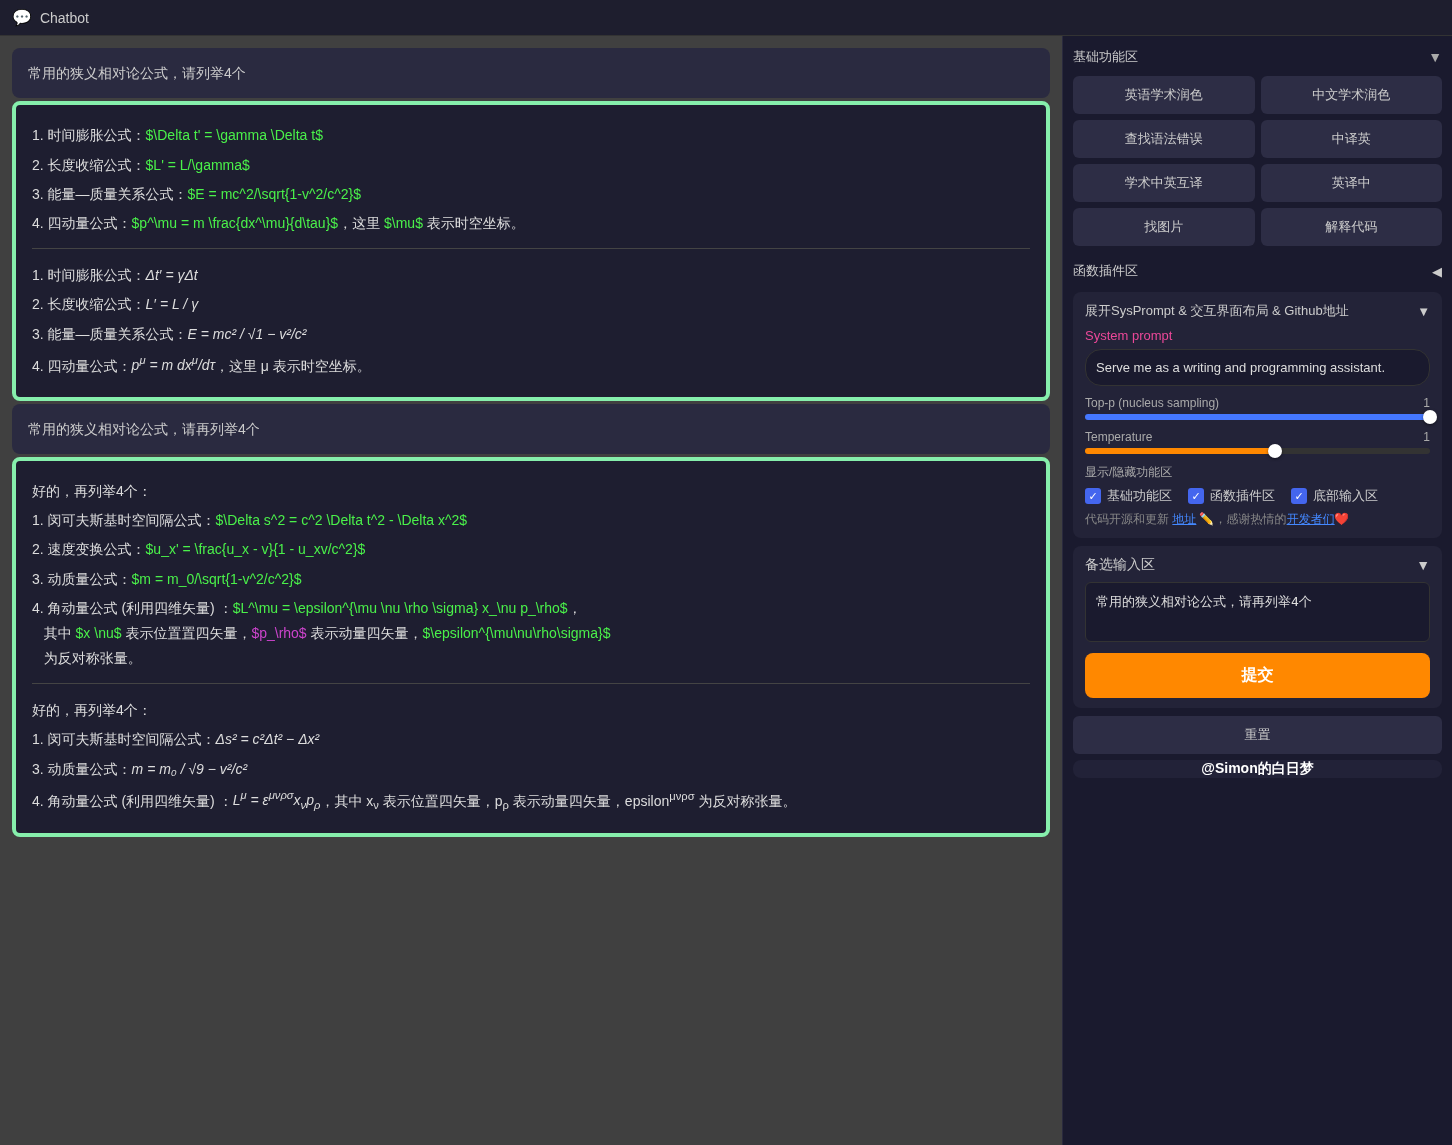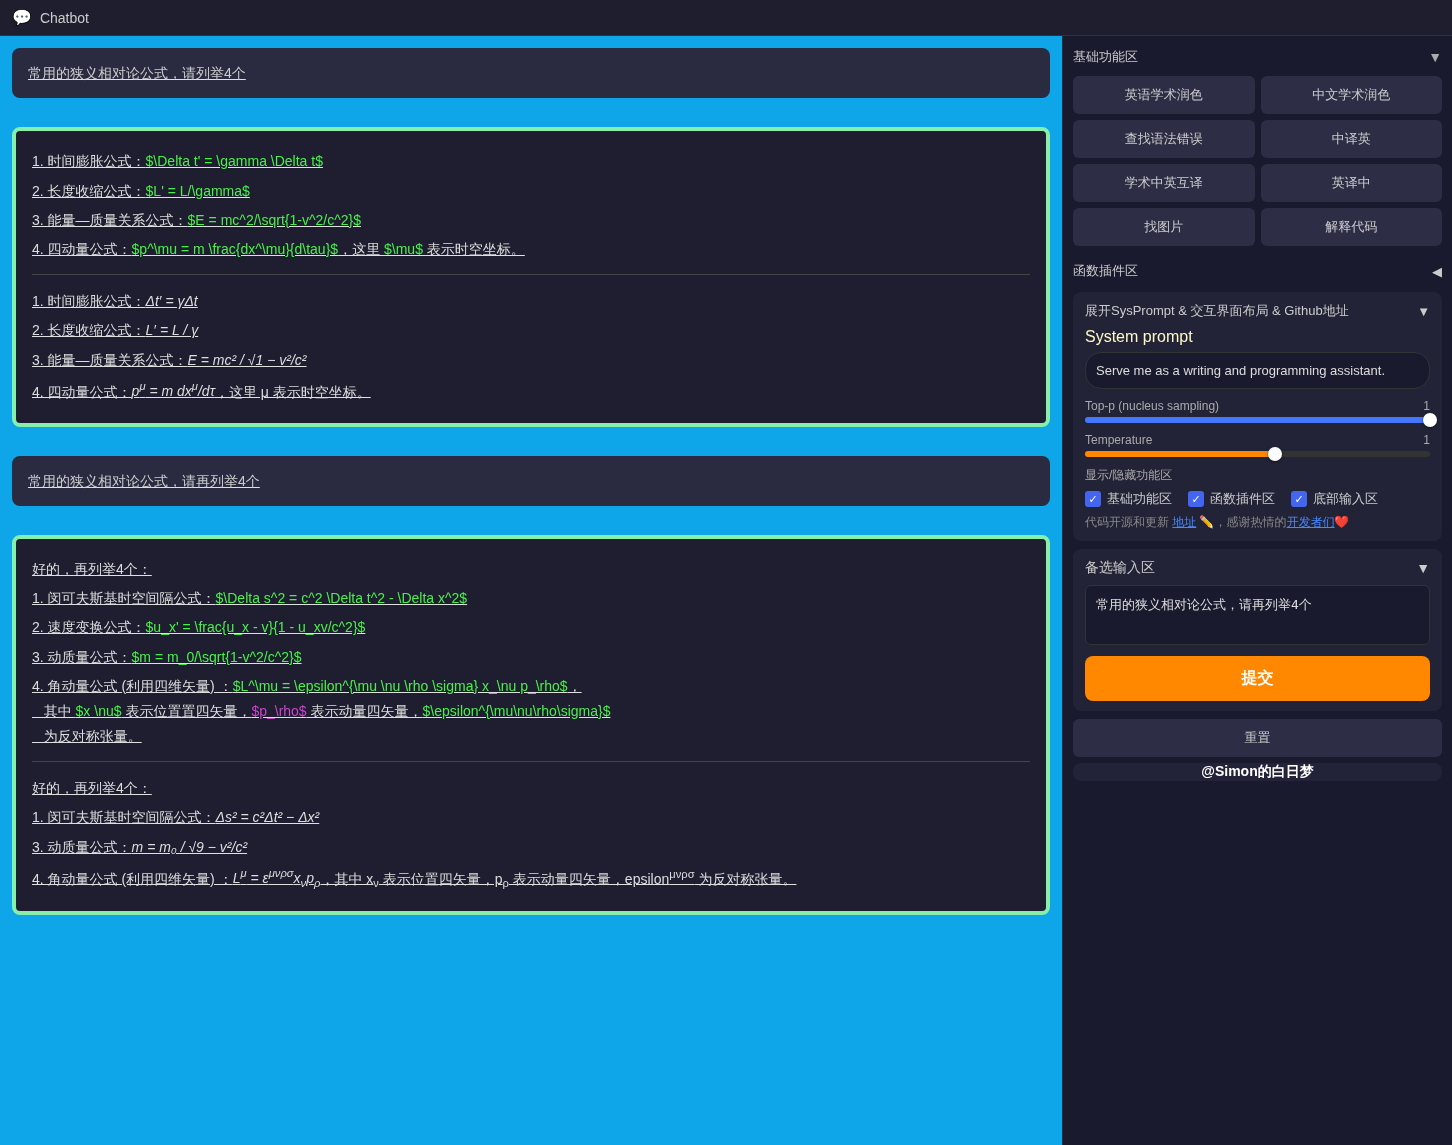--- a/index.html
+++ b/index.html
@@ -32,27 +32,26 @@
       font-size: 14px;
     }
     .main-layout {
       display: flex;
       flex: 1;
       overflow: hidden;
     }
     
     .left-panel {
       flex: 1;
-      background: #0ea5e9;
+      background: #404040;
       display: flex;
       flex-direction: column;
       overflow-y: auto;
       padding: 12px;
-      gap: 29px;
-      text-decoration: underline;
+      gap: 3px;
     }
     .message-bubble {
       background: #252538;
       border-radius: 8px;
       padding: 14px 16px;
       color: #ddd;
       font-size: 14px;
       line-height: 1.6;
     }
     .message-bubble.user {
@@ -131,22 +130,22 @@
     }
     .expand-header {
       display: flex;
       justify-content: space-between;
       align-items: center;
       color: #ccc;
       font-size: 13px;
       margin-bottom: 8px;
     }
     .system-prompt-label {
-      color: #fef9c3;
-      font-size: 16px;
+      color: #ec4899;
+      font-size: 13px;
       margin-bottom: 6px;
     }
     .system-prompt-box {
       background: #1a1a2e;
       border: 1px solid #333;
       border-radius: 16px;
       padding: 10px;
       color: #ddd;
       font-size: 13px;
       margin-bottom: 10px;

